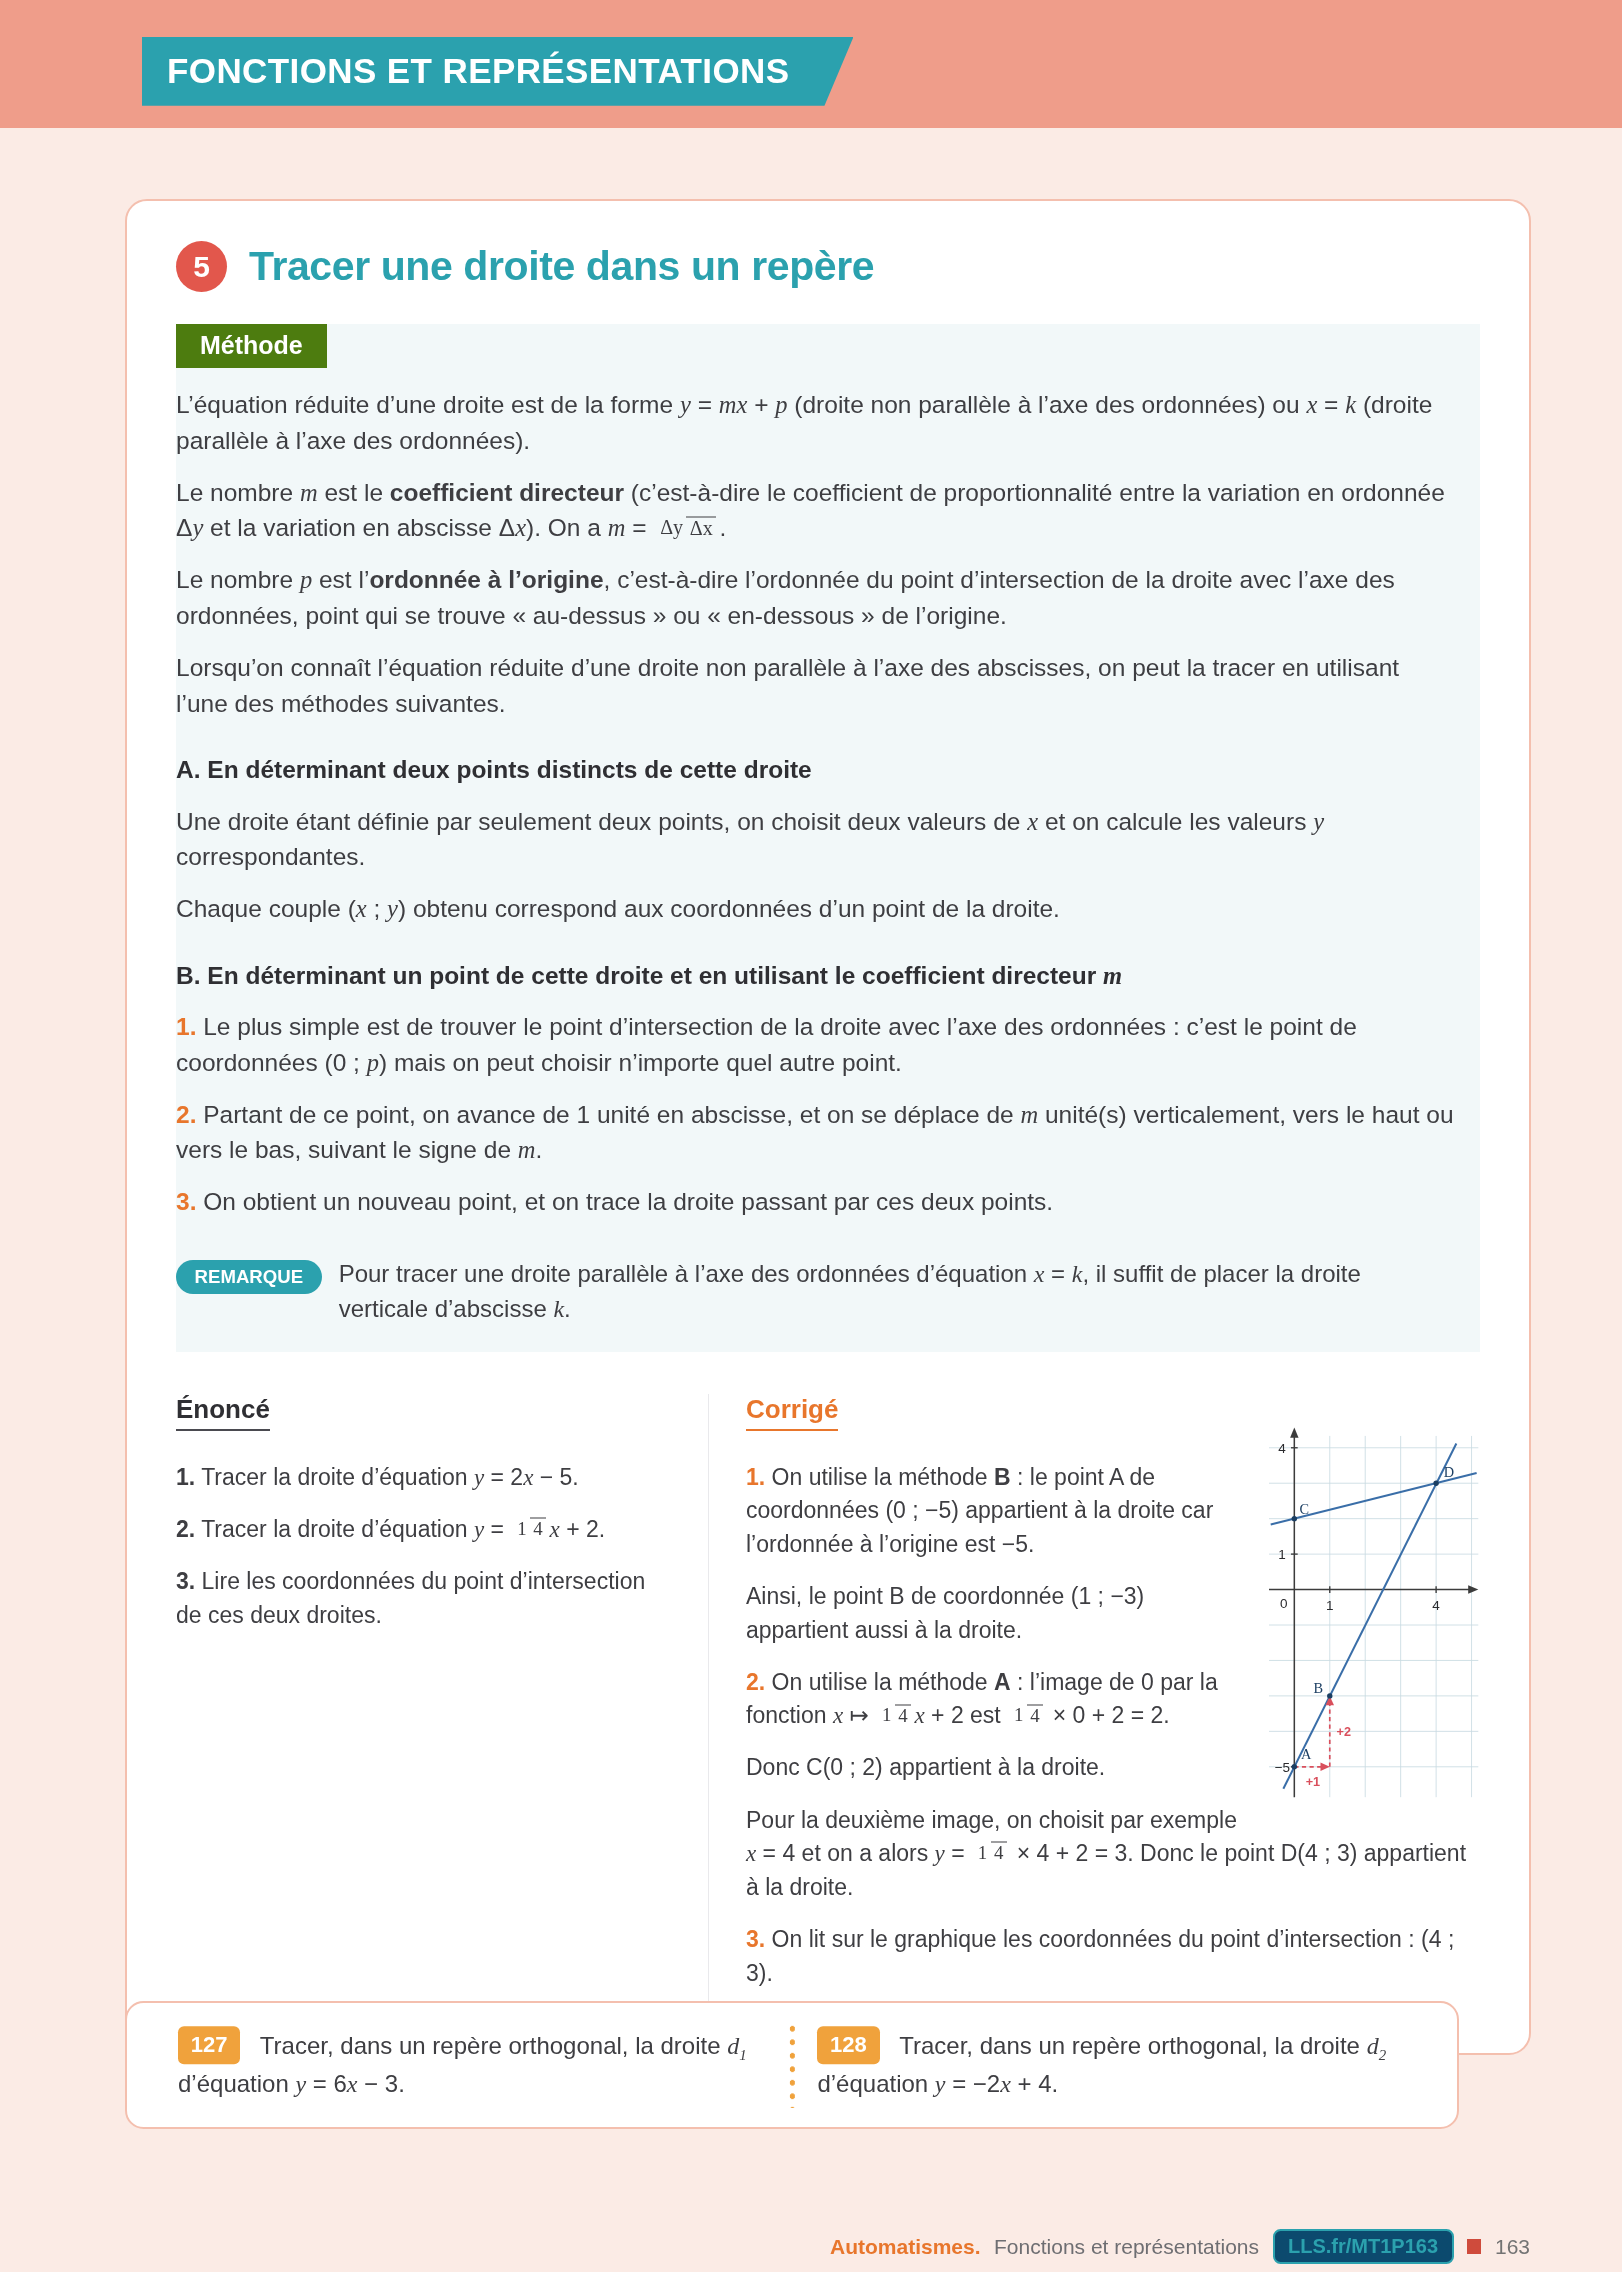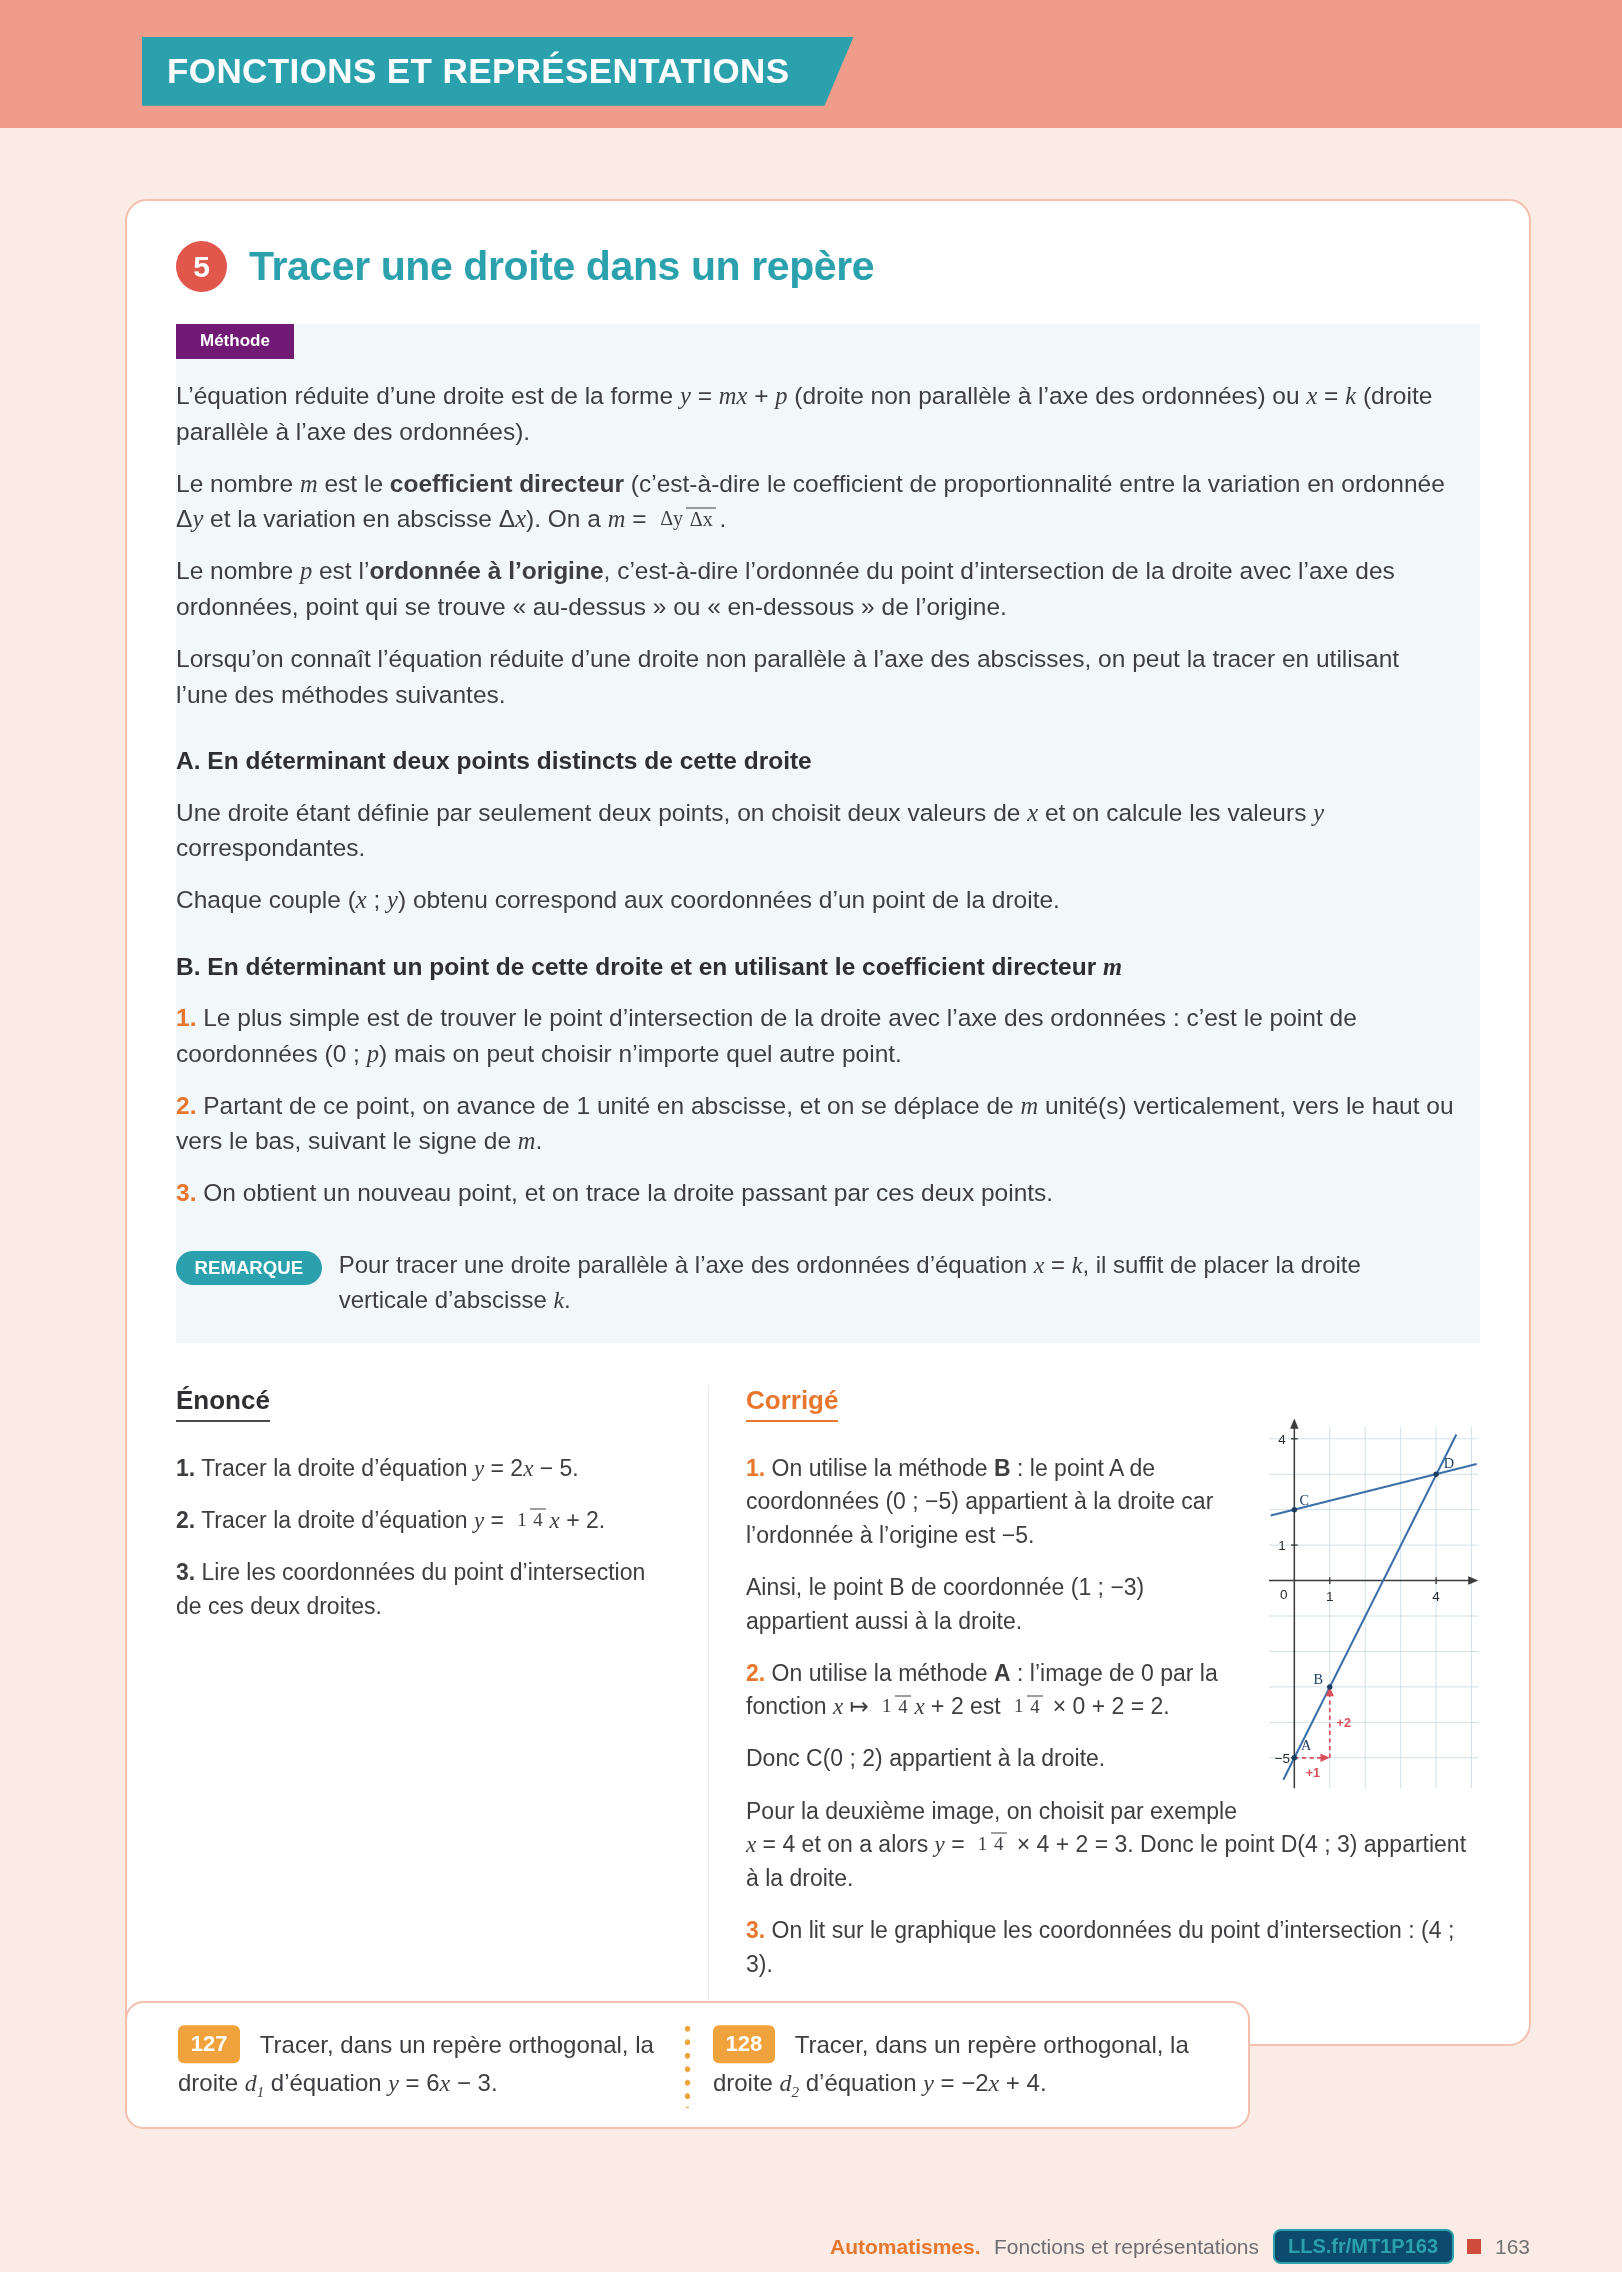--- a/index.html
+++ b/index.html
@@ -22,21 +22,21 @@
     padding:37px 49px 44px;
   }
   .title-row { display:flex; align-items:center; gap:22px; margin:3.4px 0 32px; }
   .num-circle {
     flex:0 0 auto; width:51px; height:51px; border-radius:50%; background:#e2574c; color:#fff;
     font-size:30px; font-weight:700; display:flex; align-items:center; justify-content:center;
   }
   .card-title { color:#2ba1ae; font-size:41px; font-weight:700; letter-spacing:-0.4px; }
   .methode-block { background:#f2f8f9; padding:0 25px 25px 0; }
   .methode-label {
-    display:inline-block; background:#701a75; color:#fff; font-size:17px; font-weight:700;
+    display:inline-block; background:#4d7c0f; color:#fff; font-size:25px; font-weight:700;
     padding:6.8px 24px 7.6px; margin-bottom:3.4px;
   }
   .body-p { font-size:24.5px; line-height:1.46; margin-top:16px; color:#3e3e42; }
   .sec-h { font-size:24.5px; line-height:1.4; font-weight:700; margin-top:32px; color:#2f2f33; }
   .remark-row { display:flex; align-items:flex-start; gap:17px; margin-top:37px; }
   .remark-badge {
     flex:0 0 auto; background:#2ba1ae; color:#fff; font-size:18.6px; font-weight:700;
     padding:6px 18.6px; border-radius:844px; margin-top:2.5px;
   }
   .remark-text { font-size:24px; line-height:1.45; }
@@ -59,21 +59,21 @@
   .col-h { display:inline-block; font-size:26px; font-weight:700; padding-bottom:4px; margin-bottom:30px; }
   .enonce-h { color:#2f2f33; border-bottom:2.5px solid #4a4a50; }
   .corrige-h { color:#e8762c; border-bottom:2.5px solid #e8762c; }
   .graph-box { float:right; width:211px; margin:1.7px 0 15px 22px; }
   .graph-box svg { display:block; background:#fff; }
   svg text { font-family:"Liberation Sans", sans-serif; }
   .gl { font-size:16px; fill:#2b2b2e; }
   .pl { font-size:17px; fill:#1c3f63; font-family:"Liberation Serif", serif; }
   .rl { font-size:15px; fill:#d94f5c; font-weight:700; }
   .ex-card {
-    position:absolute; left:125px; top:2001px; width:1125px; height:128px;
+    position:absolute; left:125px; top:2001px; width:1334px; height:128px;
     background:#fff; border:2.5px solid #f4bfae; border-radius:18.6px;
     display:flex; align-items:center; padding:0 29px;
   }
   .ex { flex:1; font-size:24px; line-height:1.5; padding:0 22px; }
   .ex-badge {
     display:inline-block; background:#f0a23c; color:#fff; font-weight:700; font-size:22px;
     padding:2.5px 12.7px; border-radius:6px; margin-right:13.5px; transform:translateY(-1.7px);
   }
   .dots-divider {
     flex:0 0 6.8px; align-self:stretch; margin:18.6px 0;

